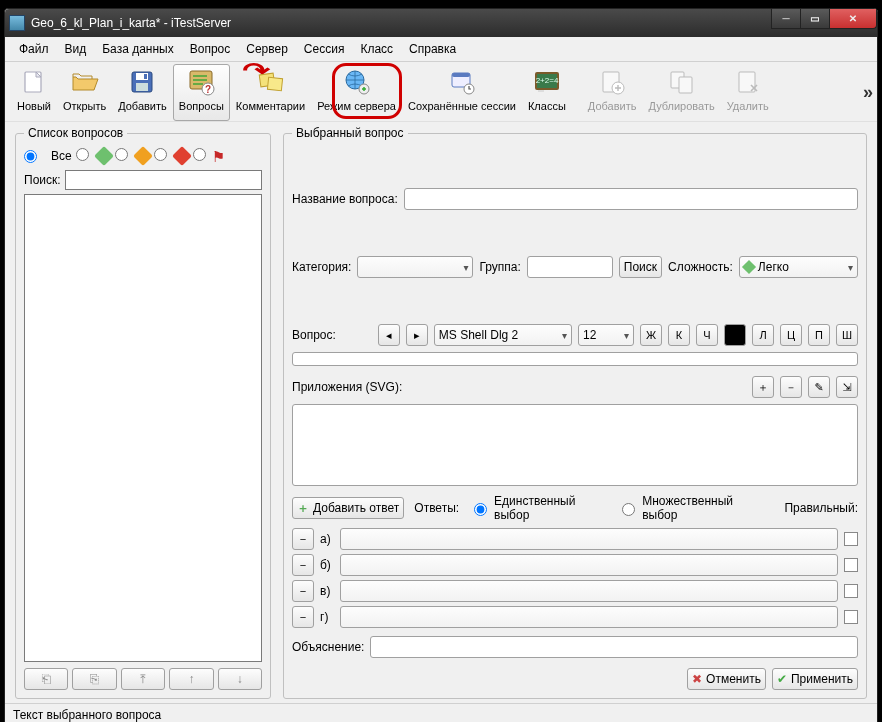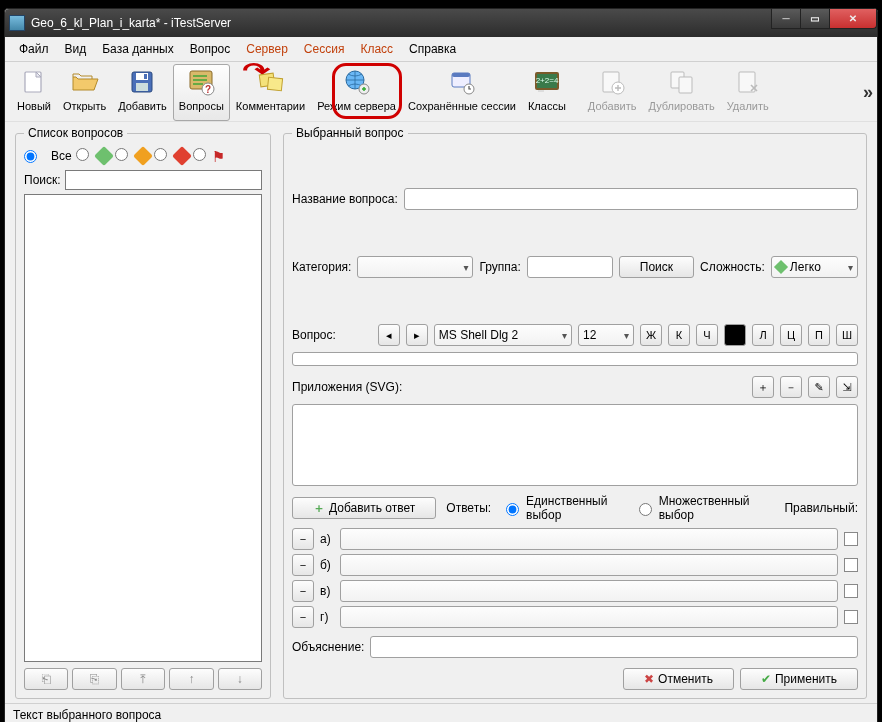--- a/index.html
+++ b/index.html
@@ -64,21 +64,21 @@
   }
   .menubar {
     height: 22px;
     background: #f0f0f0;
     display: flex;
     align-items: center;
     padding: 12px 6px;
     border-bottom: 1px solid #d0d0d0;
   }
   .menuitem { padding: 2px 8px; color: #000; }
-  .menuitem.dis { color: #c2410c; }
+  .menuitem.dis { color: #000000; }
   .toolbar {
     height: 60px;
     background: #f0f0f0;
     display: flex;
     align-items: stretch;
     padding: 2px 6px 0 6px;
     border-bottom: 1px solid #e0e0e0;
     position: relative;
   }
   .tool {
@@ -202,21 +202,21 @@
   .txtin { background: #fff; }
   .combo::after {
     content: "▾";
     position: absolute;
     right: 4px;
     color: #555;
     font-size: 10px;
   }
   .btn {
     height: 22px;
-    padding: 0 20px;
+    padding: 0 4px;
     border: 1px solid #a0a0a0;
     background: linear-gradient(to bottom,#fdfdfd,#e6e6e6);
     border-radius: 3px;
     display: inline-flex; align-items: center; justify-content: center;
     font-size: 12px;
     white-space: nowrap;
   }
   .tbtn {
     width: 22px; height: 22px;
     border: 1px solid #a0a0a0;

